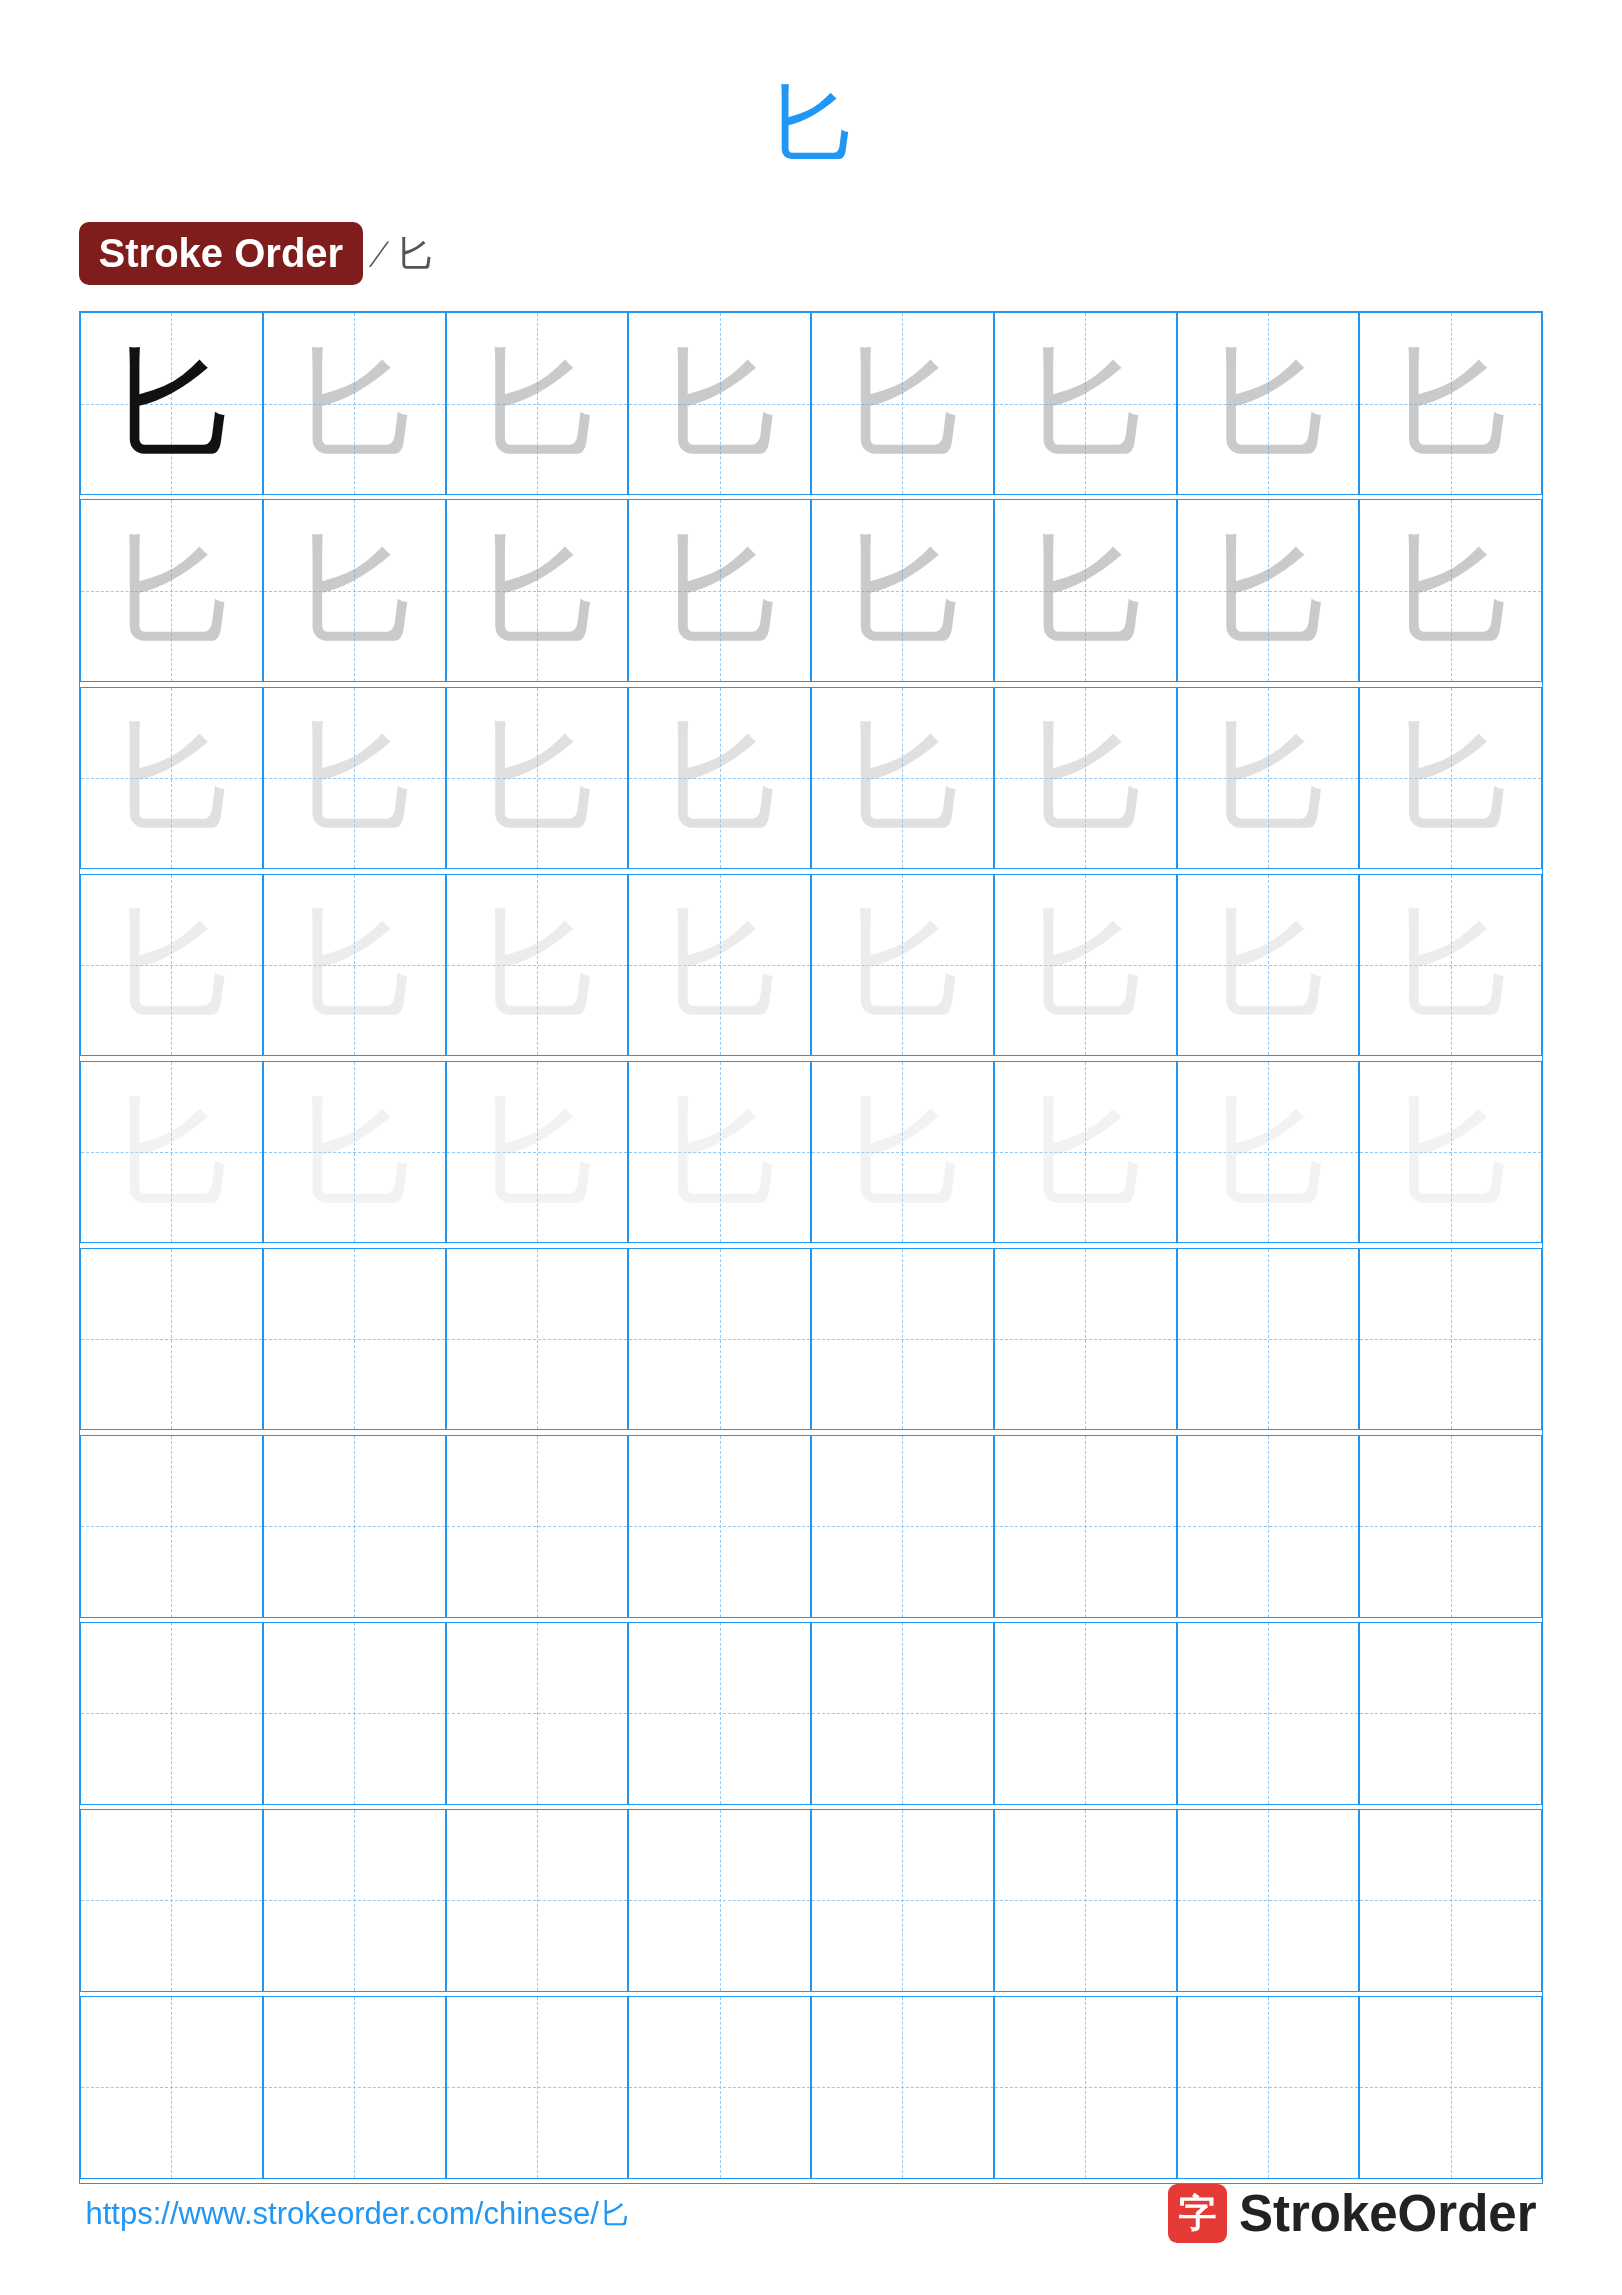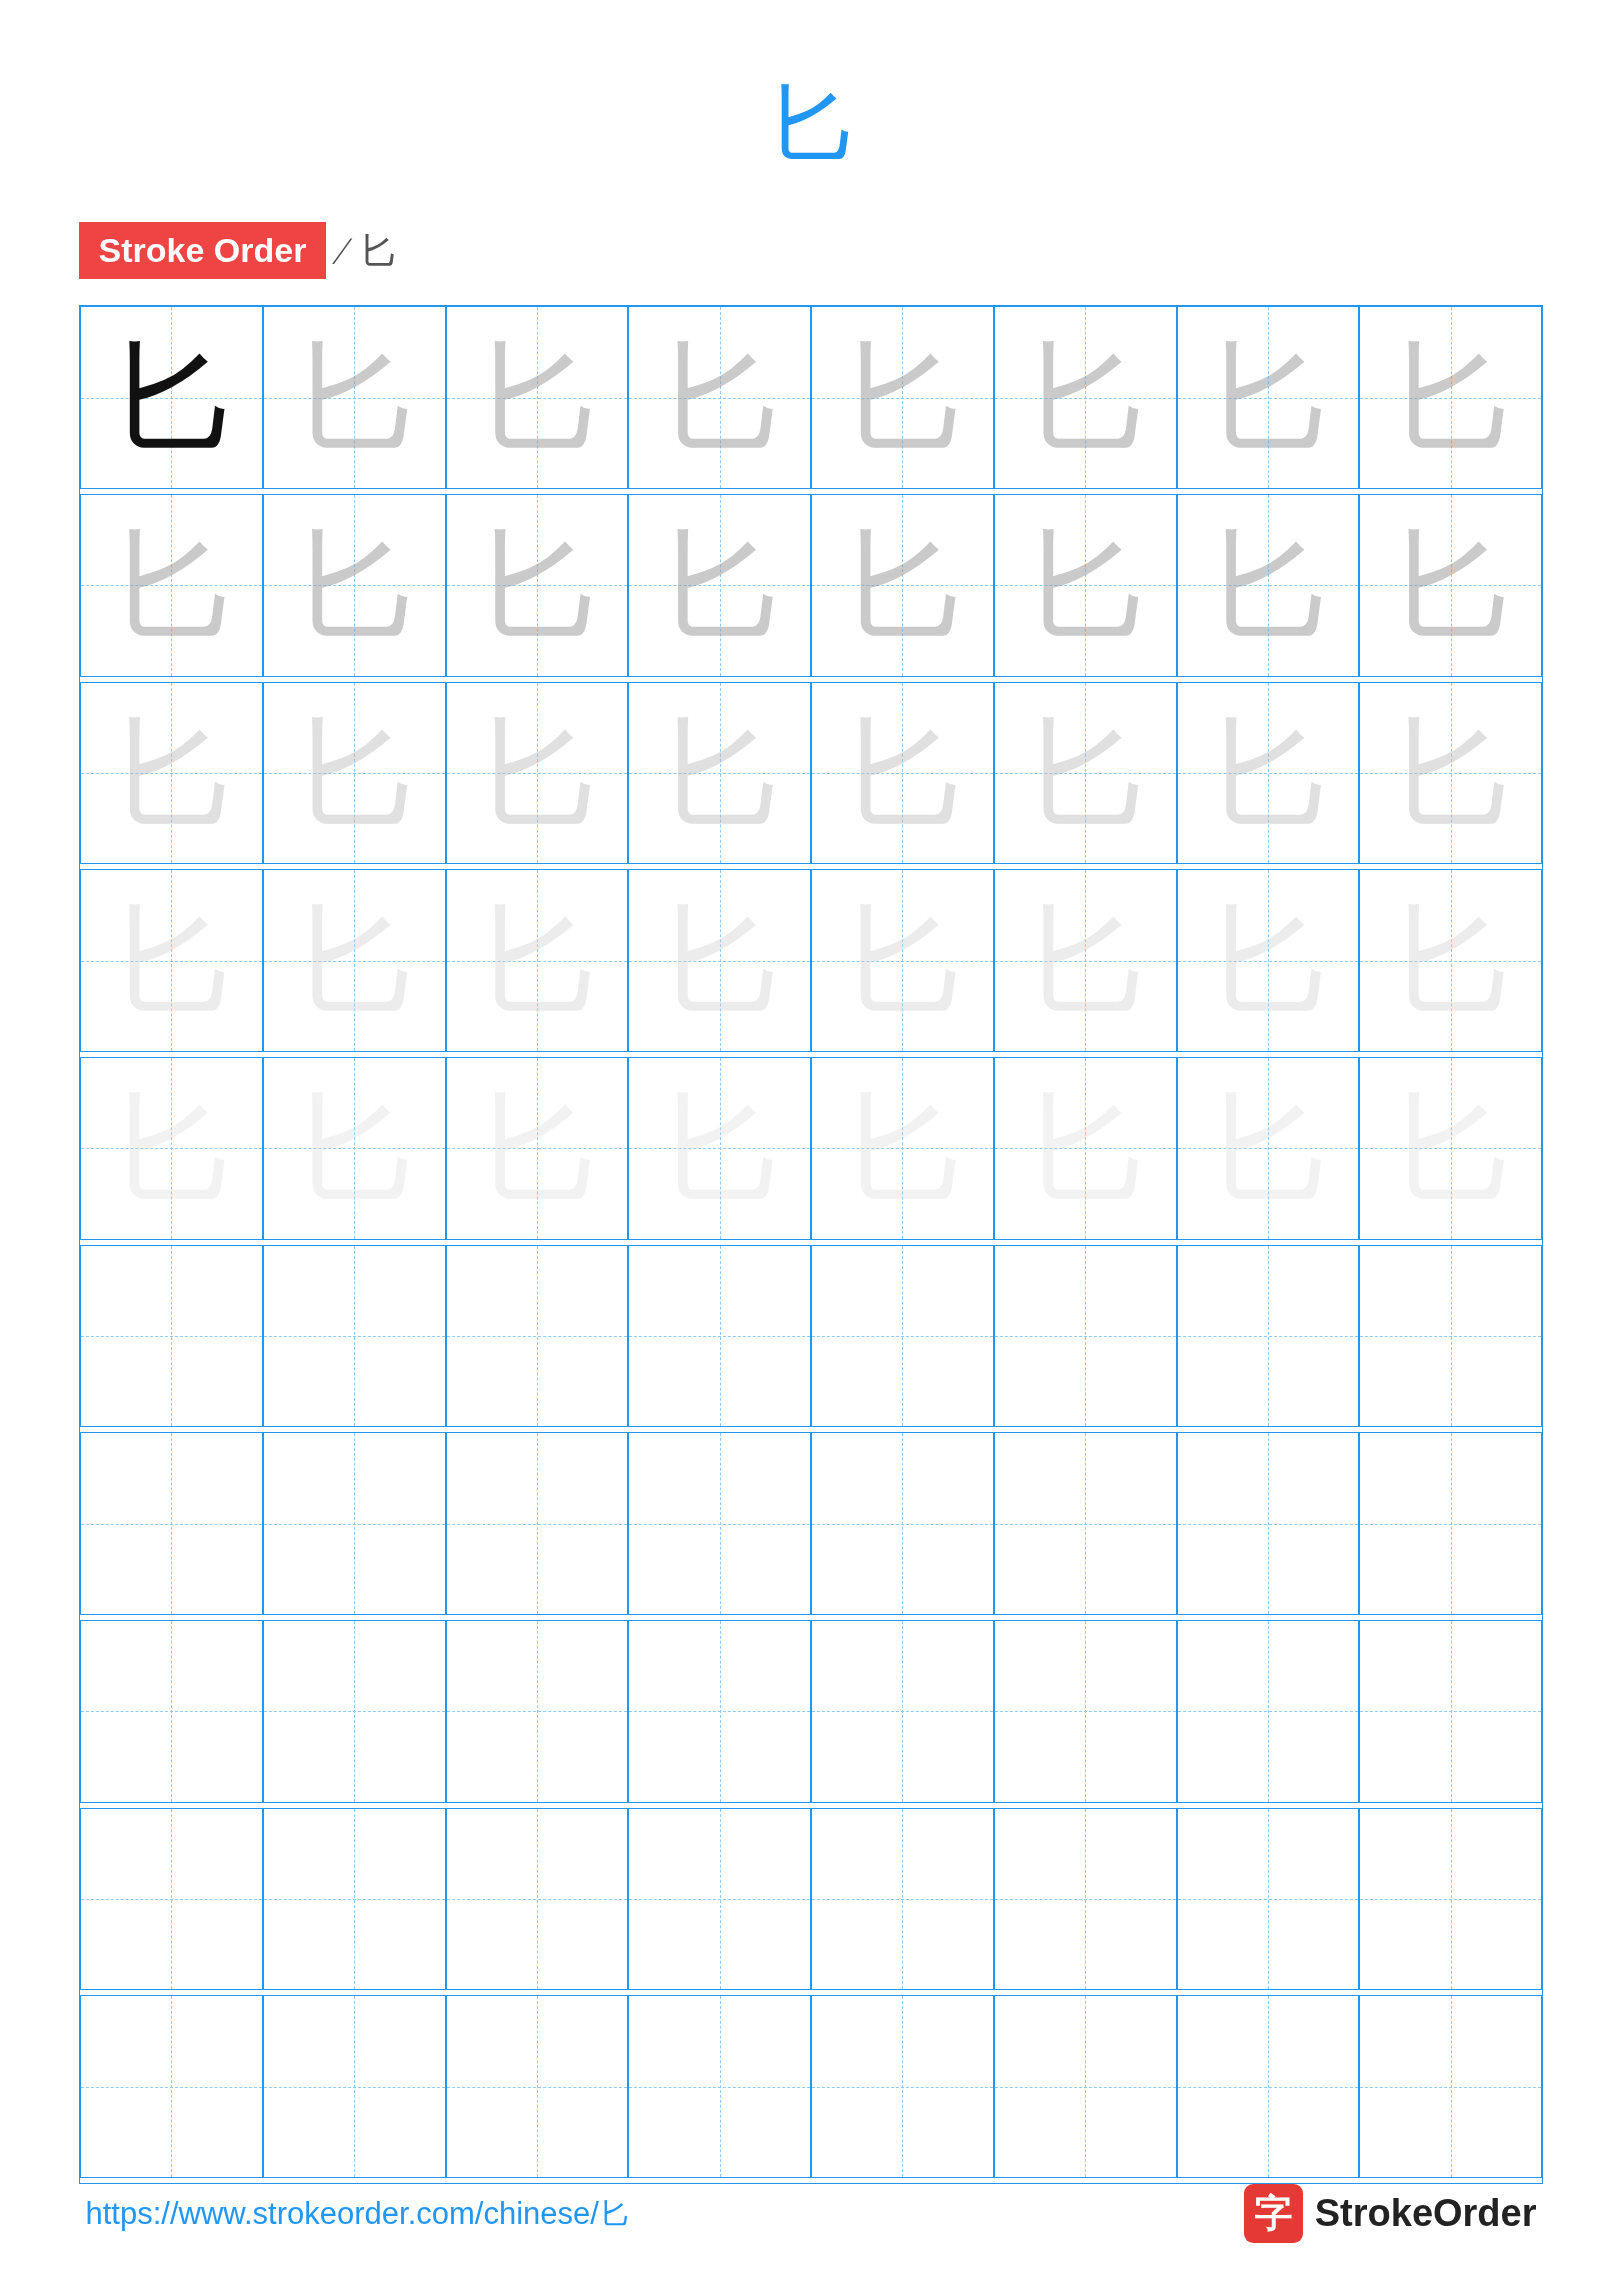--- a/index.html
+++ b/index.html
@@ -44,26 +44,26 @@
     }
 
     .stroke-order-row {
       display: flex;
       align-items: center;
       gap: 13px;
       margin-bottom: 26px;
     }
 
     .stroke-order-badge {
-      background: #ef4444;
+      background: #7f1d1d;
       color: #fff;
-      font-size: 34px;
+      font-size: 40px;
       font-weight: bold;
       padding: 9.2px 19.6px;
-      border-radius: 0;
+      border-radius: 10px;
     }
 
     .stroke-order-strokes {
       font-size: 47px;
       color: #333;
       font-family: 'SimSun', 'STSong', serif;
       display: flex;
       align-items: center;
       gap: 13px;
     }
@@ -179,21 +179,21 @@
       display: flex;
       align-items: center;
       justify-content: center;
       font-size: 38px;
       color: #fff;
       font-family: 'SimSun', serif;
       font-weight: bold;
     }
 
     .footer-logo-text {
-      font-size: 38px;
+      font-size: 51px;
       font-weight: bold;
       color: #222;
     }
   </style>
 </head>
 <body>
 
 <div class="page">
 
   <div class="title-row">

